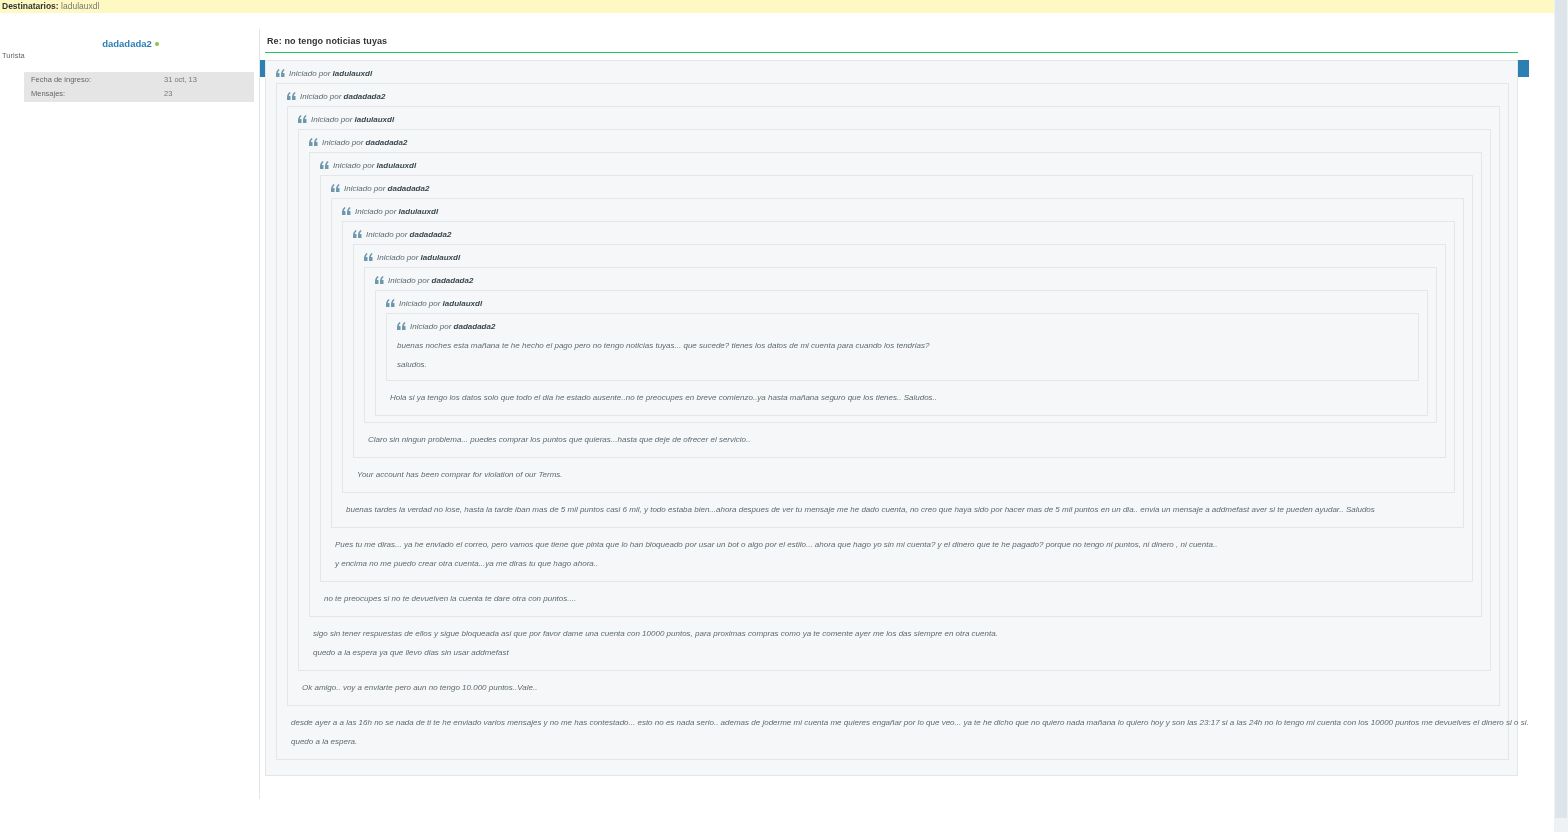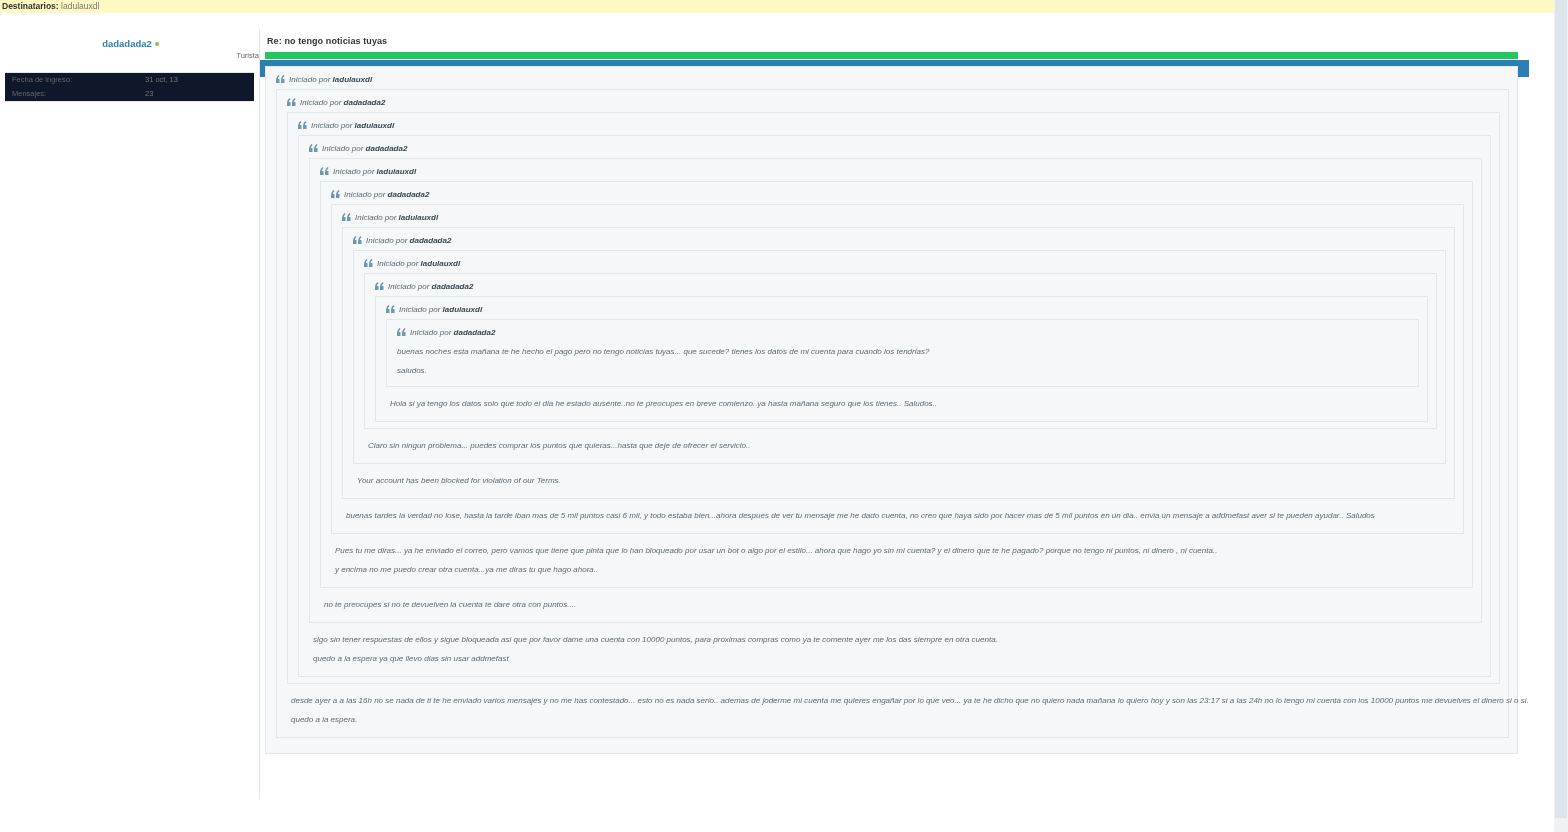--- a/index.html
+++ b/index.html
@@ -80,30 +80,30 @@
   }
   .username .online {
     display: inline-block;
     width: 4px; height: 4px;
     border-radius: 50%;
     background: #8bc34a;
     margin-left: 3px;
     vertical-align: middle;
   }
   .usertitle {
-    text-align: right;
+    text-align: left;
     font-size: 7.5px;
     color: #666;
     line-height: 11px;
   }
   .statbox {
-    margin: 11px 5px 0 3px;
+    margin: 11px 5px 0 22px;
     border-top: 1px solid #e6e6e6;
     border-bottom: 1px solid #e6e6e6;
-    background: #0f172a;
+    background: #e5e5e5;
   }
   .statrow {
     display: flex;
     font-size: 7.5px;
     color: #666;
     line-height: 12px;
     padding: 1px 0;
   }
   .statrow .k { flex: 0 0 140px; padding-left: 7px; }
   .statrow .v { color: #777; }
@@ -112,21 +112,21 @@
   .msgcol {
     flex: 1 1 auto;
     padding: 7px 8px 0 5px;
     min-width: 0;
   }
   .msg-title {
     font-size: 9px;
     font-weight: bold;
     color: #333;
     padding: 0 0 6px 2px;
-    border-bottom: 7px solid #22c55e;
+    border-bottom: 1px solid #22c55e;
     margin-bottom: 7px;
     letter-spacing: .1px;
   }
 
   
   .quote {
     border: 1px solid #e4e7e9;
     background: #f6f7f8;
     padding: 6px 8px 6px 10px;
     margin: 0 0 0 0;
@@ -272,41 +272,44 @@
                                 <div class="reply">
                                   <div class="ptext">Hola si ya tengo los datos solo que todo el dia he estado ausente..no te preocupes en breve comienzo..ya hasta mañana seguro que los tienes.. Saludos..</div>
                                 </div>
                               </div>
                             </div>
                             <div class="reply">
                               <div class="ptext">Claro sin ningun problema... puedes comprar los puntos que quieras...hasta que deje de ofrecer el servicio..</div>
                             </div>
                           </div>
                           <div class="reply">
-                            <div class="ptext">Your account has been blocked for violation of our Terms.</div>
+                            <div class="ptext">Your account has been comprar for violation of our Terms.</div>
                           </div>
                         </div>
                         <div class="reply">
                           <div class="ptext">buenas tardes la verdad no lose, hasta la tarde iban mas de 5 mil puntos casi 6 mil, y todo estaba bien...ahora despues de ver tu mensaje me he dado cuenta, no creo que haya sido por hacer mas de 5 mil puntos en un dia.. envia un mensaje a addmefast aver si te pueden ayudar.. Saludos</div>
                         </div>
                       </div>
                       <div class="reply">
                         <div class="ptext">Pues tu me diras... ya he enviado el correo, pero vamos que tiene que pinta que lo han bloqueado por usar un bot o algo por el estilo... ahora que hago yo sin mi cuenta? y el dinero que te he pagado? porque no tengo ni puntos, ni dinero , ni cuenta..</div>
                         <div class="ptext">y encima no me puedo crear otra cuenta...ya me diras tu que hago ahora..</div>
                       </div>
                     </div>
                     <div class="reply">
                       <div class="ptext">no te preocupes si no te devuelven la cuenta te dare otra con puntos....</div>
                     </div>
                   </div>
                   <div class="reply">
                     <div class="ptext">sigo sin tener respuestas de ellos y sigue bloqueada asi que por favor dame una cuenta con 10000 puntos, para proximas compras como ya te comente ayer me los das siempre en otra cuenta.</div>
                     <div class="ptext">quedo a la espera ya que llevo dias sin usar addmefast</div>
                   </div>
                 </div>
+                <div class="reply">
+                  <div class="ptext">Ok amigo.. voy a enviarte pero aun no tengo 10.000 puntos..Vale..</div>
+                </div>
               </div>
               <div class="reply">
                 <div class="ptext">desde ayer a a las 16h no se nada de ti te he enviado varios mensajes y no me has contestado... esto no es nada serio.. ademas de joderme mi cuenta me quieres engañar por lo que veo... ya te he dicho que no quiero nada mañana lo quiero hoy y son las 23:17 si a las 24h no lo tengo mi cuenta con los 10000 puntos me devuelves el dinero si o si.</div>
                 <div class="ptext">quedo a la espera.</div>
               </div>
             </div>
             <div class="reply"></div>
           </div>
         </div>
 

